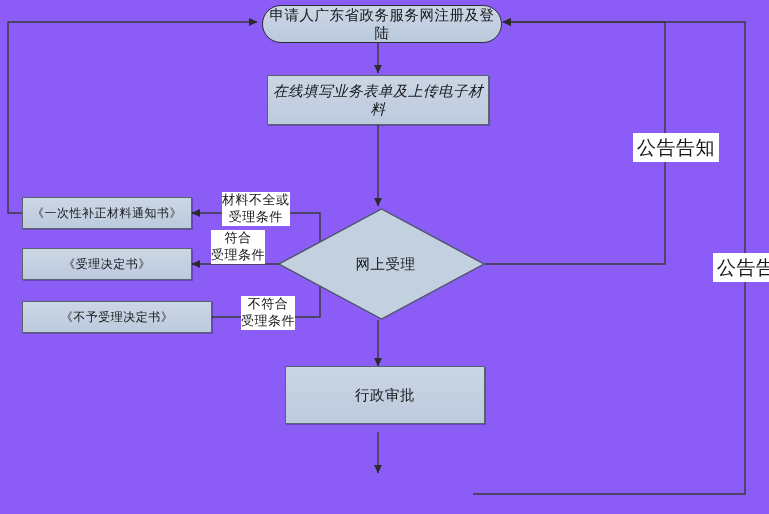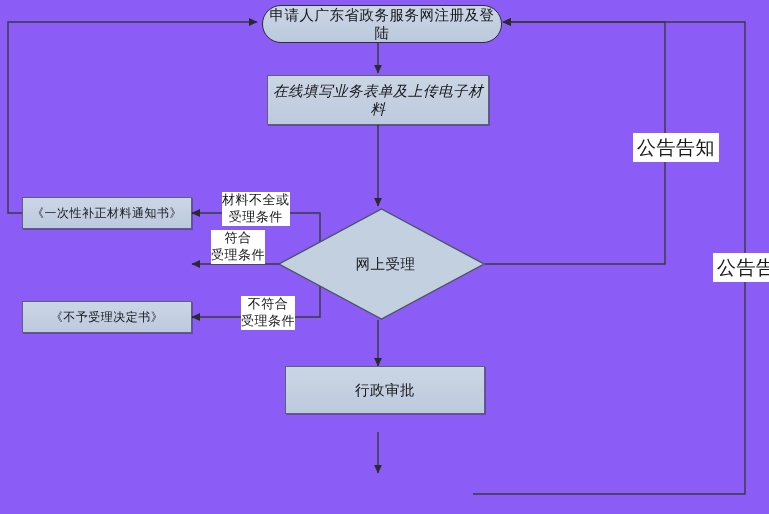--- a/index.html
+++ b/index.html
@@ -128,26 +128,29 @@
     <svg class="diamond-shape" viewBox="0 0 207 112" preserveAspectRatio="none">
       <polygon points="103.5,1 206,56 103.5,111 1,56" fill="#c3d0e0" stroke="#4a5560" stroke-width="1.4"></polygon>
     </svg>
     <span class="diamond-label">网上受理</span>
   </div>
 
   <div class="node rect t-14" style="left:22px; top:197px; width:170px; height:32px;">
     <span>《一次性补正材料通知书》</span>
   </div>
 
+  <div class="node rect t-14" style="left:22px; top:248px; width:170px; height:32px;">
+    <span>《受理决定书》</span>
+  </div>
 
-  <div class="node rect t-14" style="left:22px; top:301px; width:170px; height:32px;">
+  <div class="node rect t-14" style="left:22px; top:301px; width:190px; height:32px;">
     <span>《不予受理决定书》</span>
   </div>
 
-  <div class="node rect t-15" style="left:285px; top:366px; width:200px; height:48px;">
+  <div class="node rect t-15" style="left:285px; top:366px; width:200px; height:58px;">
     <span>行政审批</span>
   </div>
 
 
   <div class="wire-label" style="left:222px; top:192px;">
     <div>材料不全或</div>
     <div>受理条件</div>
   </div>
 
   <div class="wire-label" style="left:211px; top:230px;">

